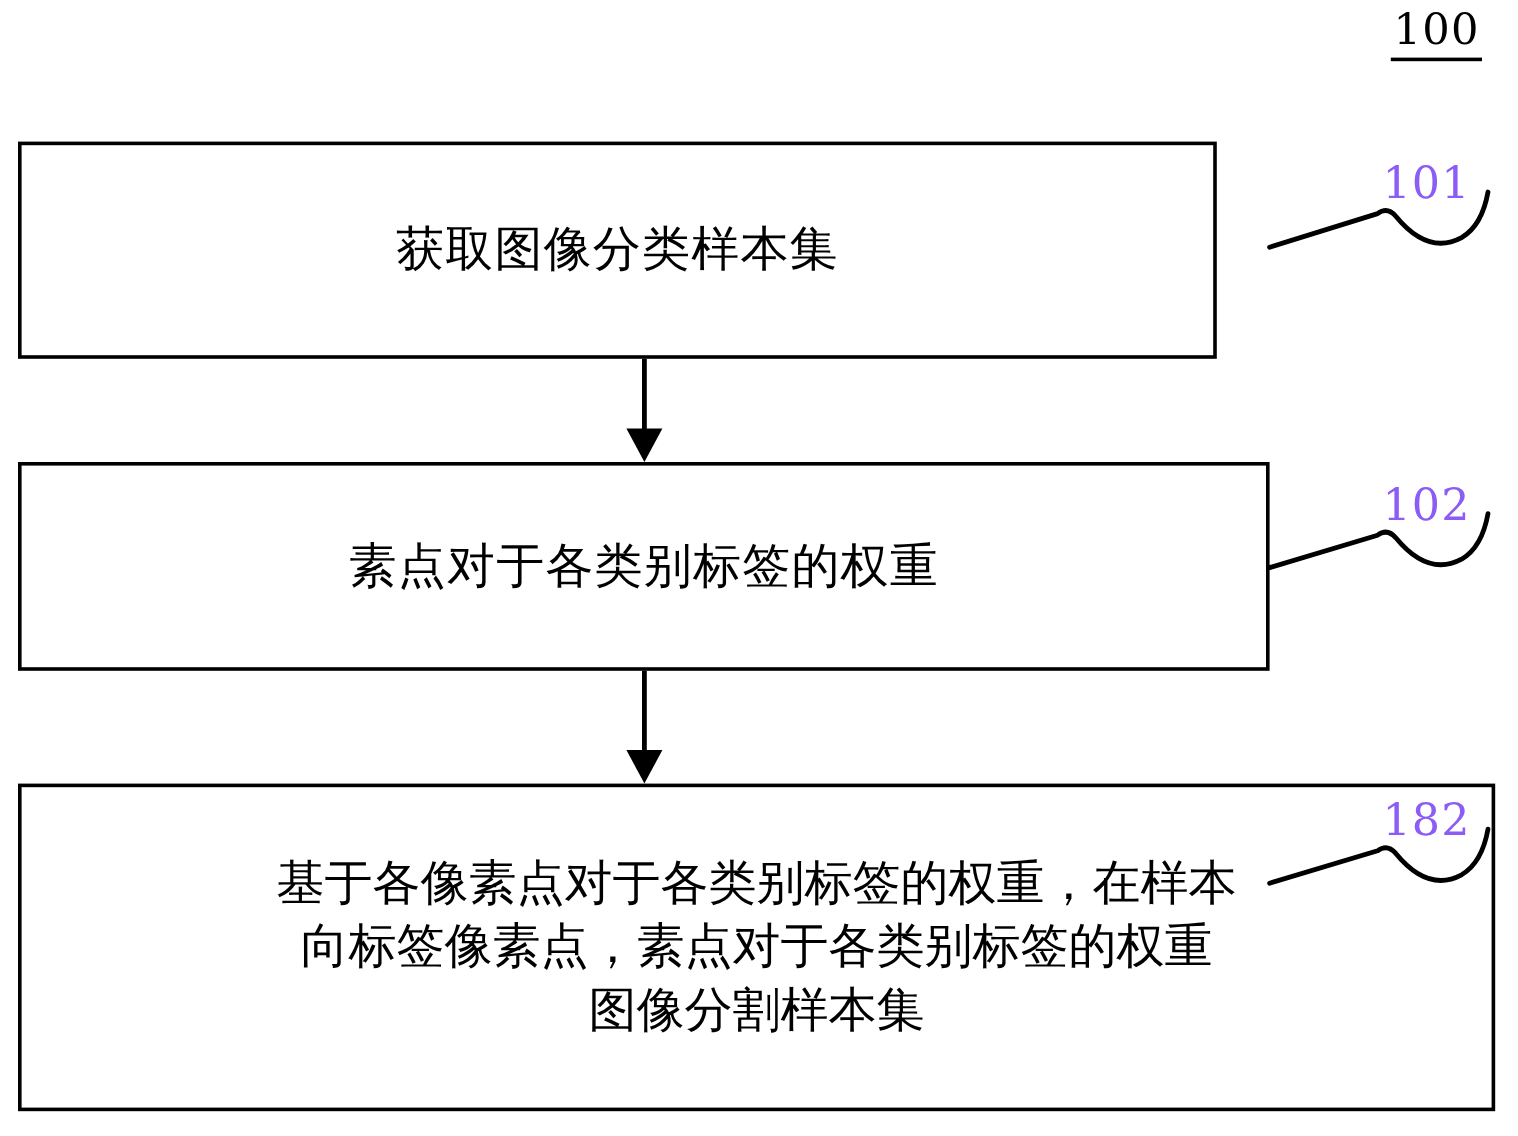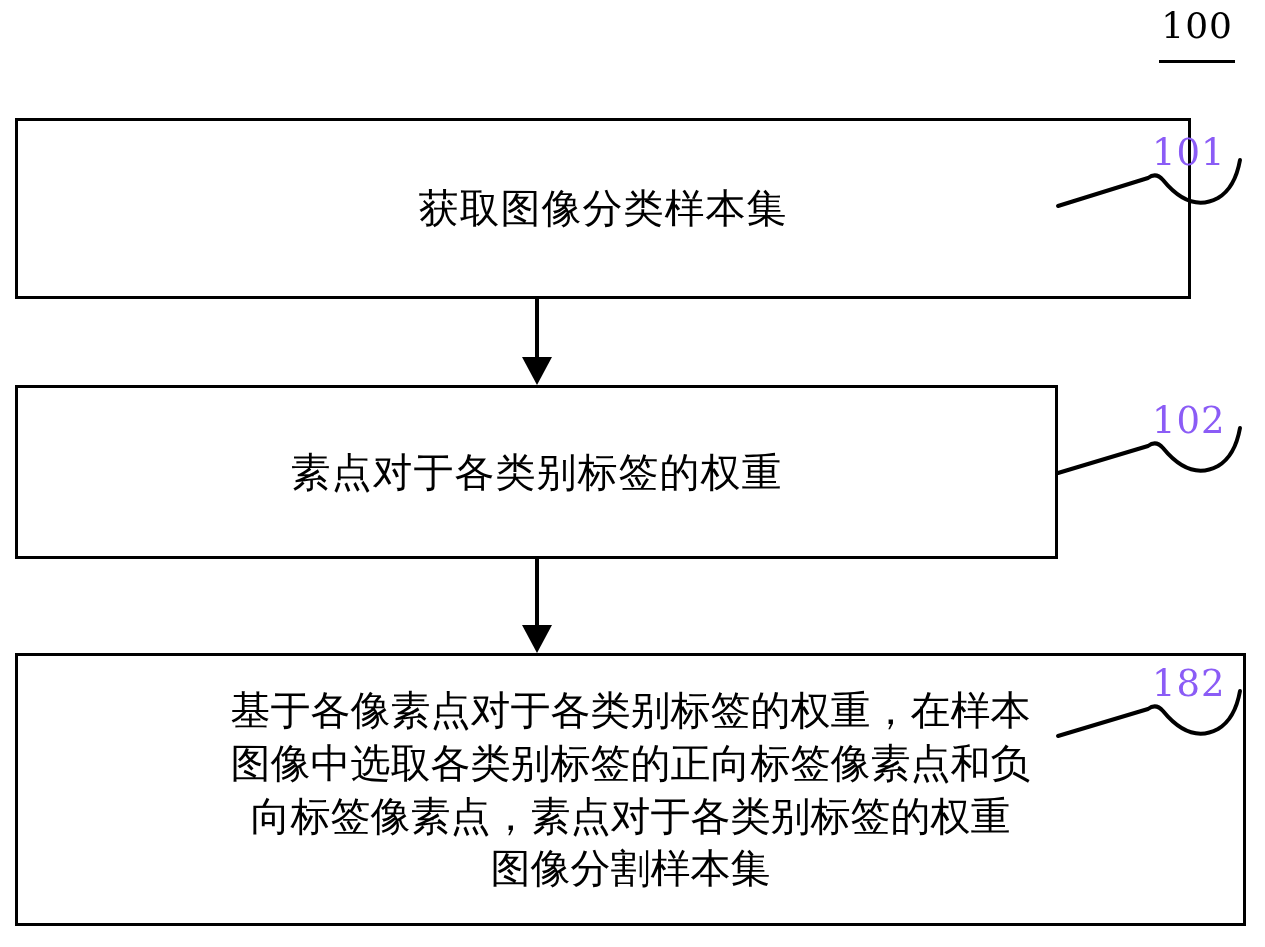--- a/index.html
+++ b/index.html
@@ -24,35 +24,35 @@
   
   .figure-number {
     position: absolute;
     top: 8px;
     right: 30px;
     font-size: 36px;
     line-height: 1;
     letter-spacing: 1px;
     font-family: "DejaVu Serif", "Liberation Serif", serif;
     border-bottom: 3px solid #000;
-    padding: 0 2px 16px 2px;
+    padding: 0 2px 4px 2px;
   }
 
   
   .process-box {
     position: absolute;
     box-sizing: border-box;
     border: 3px solid #000;
     background: #ffffff;
     display: flex;
     flex-direction: column;
     align-items: center;
     justify-content: center;
   }
-  .box-1 { left: 15px;  top: 118px; width: 1176px; height: 181px; }
+  .box-1 { left: 15px;  top: 118px; width: 999px; height: 181px; }
   .box-2 { left: 15px;  top: 385px; width: 1043px; height: 174px; }
   .box-3 { left: 15px;  top: 653px; width: 1231px; height: 273px; }
 
   .box-text {
     text-align: center;
     font-family: "DejaVu Serif", "Liberation Serif", serif;
     font-size: 40px;
     line-height: 1.32;
     letter-spacing: 1px;
     white-space: nowrap;
@@ -98,21 +98,20 @@
   <div class="process-box box-1">
     <div class="box-text">获取图像分类样本集</div>
   </div>
 
   <div class="process-box box-2">
     <div class="box-text">素点对于各类别标签的权重</div>
   </div>
 
   <div class="process-box box-3">
     <div class="box-text">基于各像素点对于各类别标签的权重，在样本</div>
-    <div class="box-text">图像中选取各类别标签的正向标签像素点和负</div>
     <div class="box-text">向标签像素点，素点对于各类别标签的权重</div>
     <div class="box-text">图像分割样本集</div>
   </div>
 
   <svg class="connector" width="1265" height="947">
     <line x1="537" y1="299" x2="537" y2="362" stroke="#000" stroke-width="4"></line>
     <polygon points="522,357 552,357 537,385" fill="#000"></polygon>
   </svg>
 
   <svg class="connector" width="1265" height="947">

